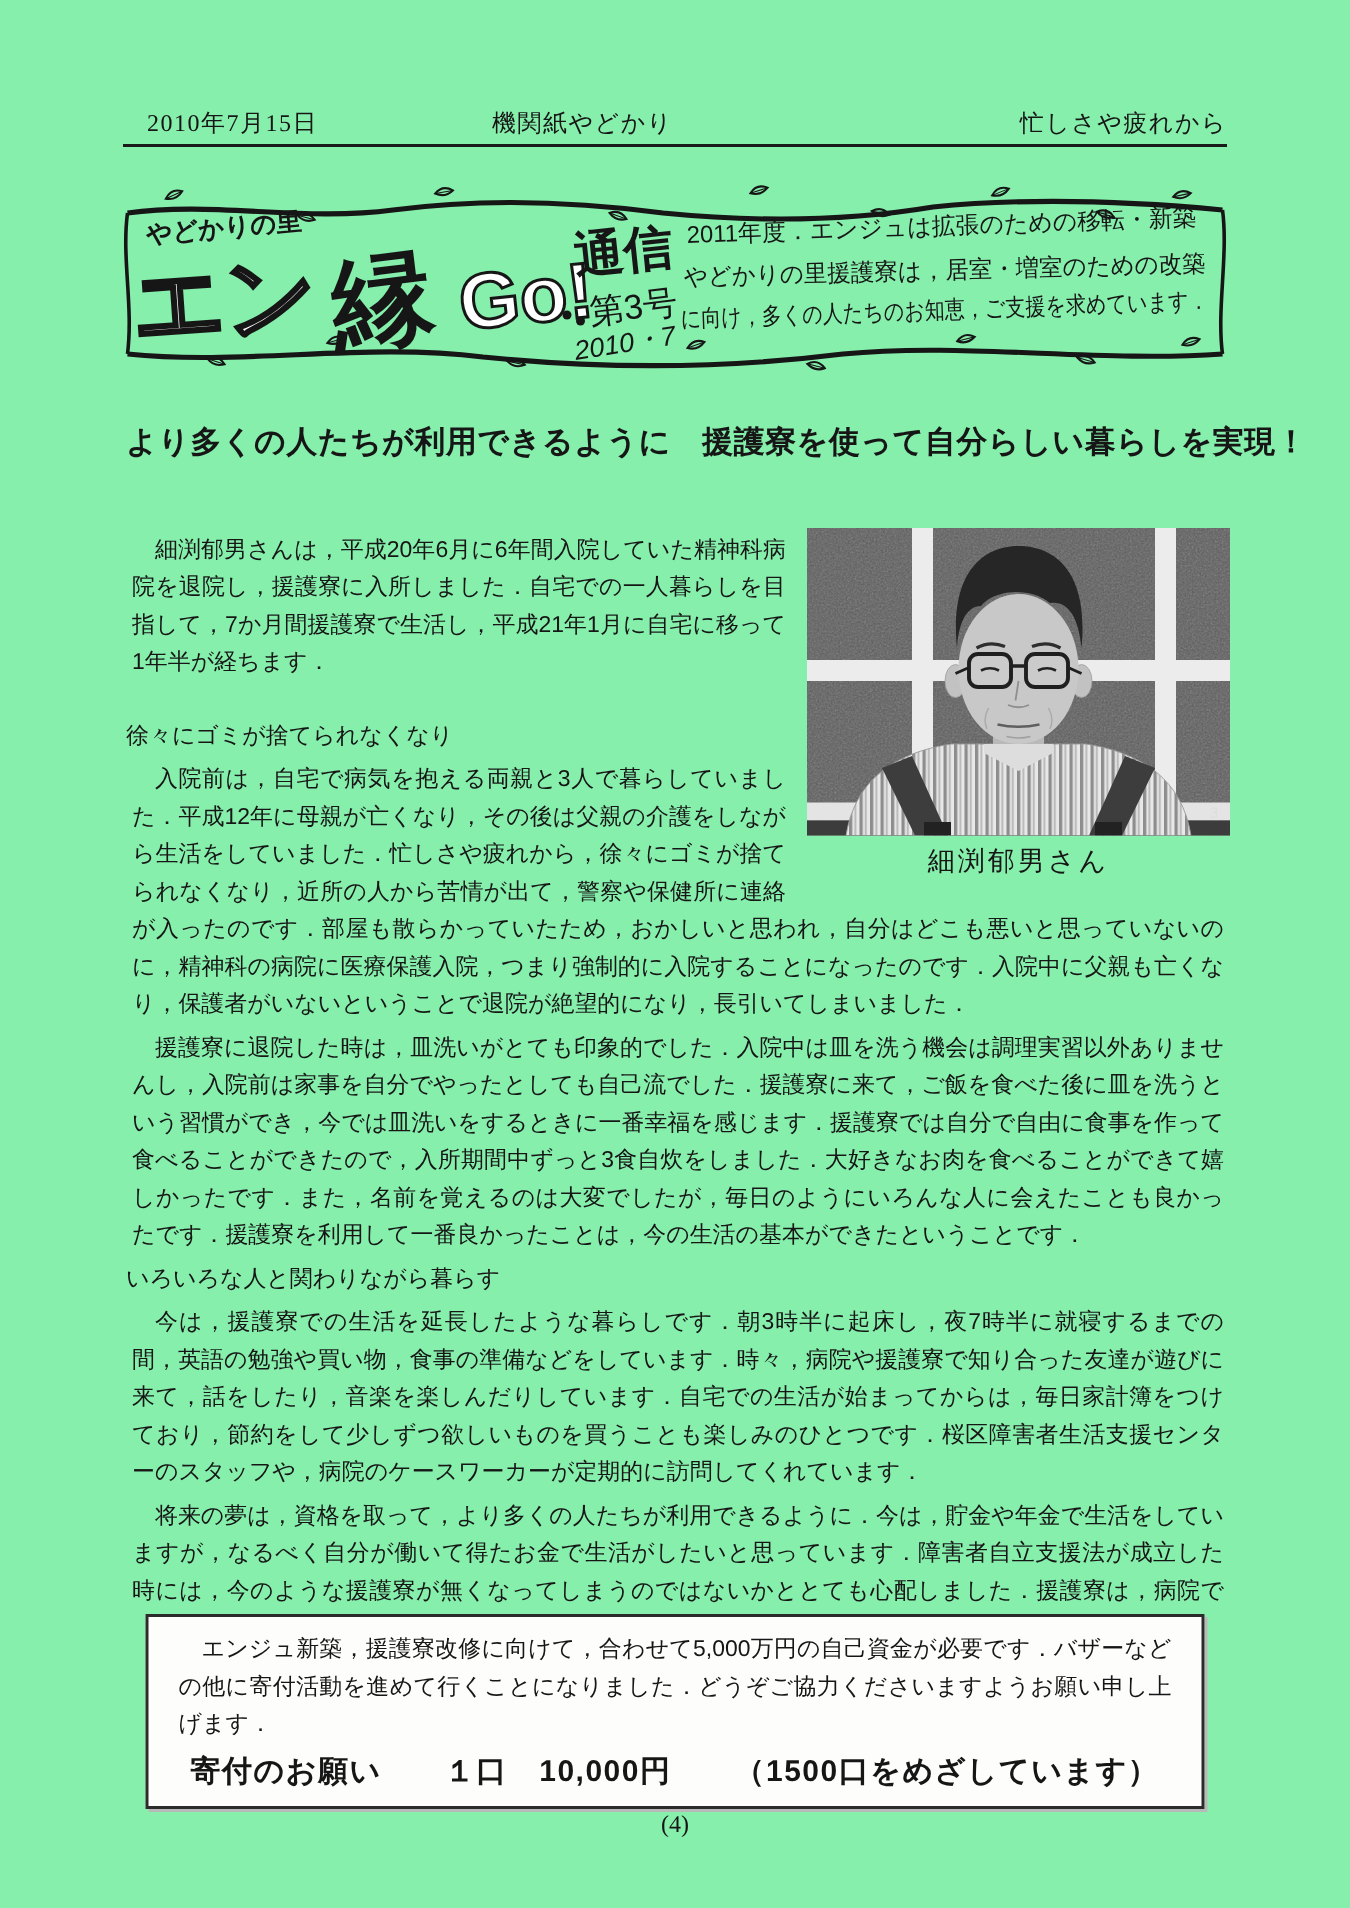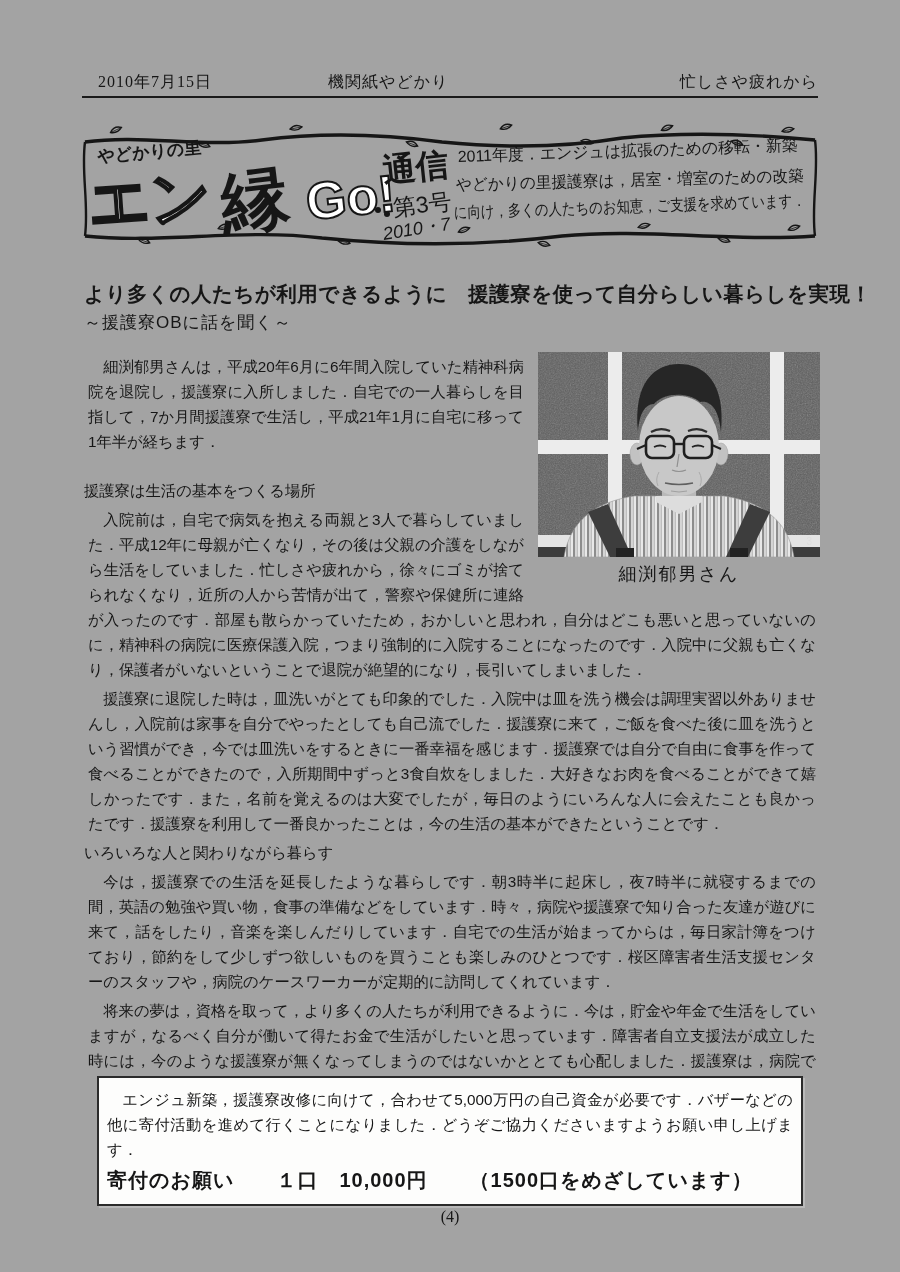--- a/index.html
+++ b/index.html
@@ -1,16 +1,16 @@
 <!DOCTYPE html>
 <html lang="ja"><head>
 <meta charset="utf-8">
 <style>
   html,body{margin:0;padding:0;background:#ffffff;}
-  .page{position:relative;width:900px;height:1272px;background:#a3a3a3;margin:0 auto;
+  .page{position:relative;width:900px;height:1272px;background:#86efac;margin:0 auto;
         font-family:"Liberation Sans","DejaVu Sans",sans-serif;color:#161616;overflow:hidden;}
 
   
   .hdr{position:absolute;left:82px;top:72px;width:736px;display:flex;align-items:baseline;
        font-family:"Liberation Serif","DejaVu Serif",serif;font-size:16px;letter-spacing:1px;}
   .hdr .h-date{margin-left:16px;width:230px;}
   .hdr .h-center{flex:1;}
   .hdr .h-right{width:230px;text-align:right;}
   .rule{position:absolute;left:82px;top:96px;width:736px;height:2px;background:#1a1a1a;}
 
@@ -30,23 +30,23 @@
   .article .subhead{margin:0;text-indent:0;}
   .gap-before{margin-top:24px !important;}
 
   
   .photo-fig{float:right;width:282px;margin:2px 0 8px 14px;}
   .photo-frame{width:282px;height:205px;background:#606060;}
   .caption{text-align:center;font-size:18px;letter-spacing:2px;margin-top:7px;line-height:20px;}
 
   
   .dbox{position:absolute;left:97px;top:1076px;width:706px;box-sizing:border-box;
-        border:2px solid #2b2b2b;box-shadow:2px 2px 0 #b9b9b9;padding:9px 8px 10px;background:#fdfdfc;}
+        border:2px solid #2b2b2b;box-shadow:2px 2px 0 #b9b9b9;padding:9px 20px 10px;background:#fdfdfc;}
   .dbox .d-body{font-size:15.3px;line-height:25px;text-indent:1em;text-align:justify;margin:0;}
-  .dbox .d-appeal{text-align:left;font-size:20px;font-weight:bold;letter-spacing:1px;margin-top:5px;}
+  .dbox .d-appeal{text-align:center;font-size:20px;font-weight:bold;letter-spacing:1px;margin-top:5px;}
   .dbox .d-contact{text-align:center;font-size:16px;margin-top:7px;letter-spacing:.5px;}
 
   .pagenum{position:absolute;left:0;top:1208px;width:100%;text-align:center;
            font-family:"Liberation Serif","DejaVu Serif",serif;font-size:16px;}
 </style>
 </head>
 <body>
 
 <div class="page">
 
@@ -99,21 +99,20 @@
       <text x="312" y="98" font-size="23" fill="#161616" transform="rotate(-7 312 98)">第3号</text>
       <text x="302" y="122" font-size="18" font-style="italic" fill="#161616" transform="rotate(-9 302 122)">2010・7</text>
 
       <text x="376" y="44" font-size="16" fill="#161616" textLength="340" lengthAdjust="spacingAndGlyphs" transform="rotate(-2 376 44)">2011年度．エンジュは拡張のための移転・新築</text>
       <text x="374" y="72" font-size="16" fill="#161616" textLength="348" lengthAdjust="spacingAndGlyphs" transform="rotate(-1.5 374 72)">やどかりの里援護寮は，居室・増室のための改築</text>
       <text x="372" y="100" font-size="16" fill="#161616" textLength="352" lengthAdjust="spacingAndGlyphs" transform="rotate(-2 372 100)">に向け，多くの人たちのお知恵，ご支援を求めています．</text>
     </svg>
   </div>
 
   <div class="headline">より多くの人たちが利用できるように　援護寮を使って自分らしい暮らしを実現！</div>
-  <div class="subheadline">～援護寮OBに話を聞く～</div>
 
   <div class="article">
     <div class="photo-fig">
       <div class="photo-frame">
         <svg width="282" height="205" viewBox="0 0 282 205">
           <defs>
             <pattern id="stripes" width="7" height="8" patternUnits="userSpaceOnUse">
               <rect width="7" height="8" fill="#e8e8e8"></rect>
               <rect x="0" width="2.2" height="8" fill="#8d8d8d"></rect>
               <rect x="3.6" width="1.2" height="8" fill="#b4b4b4"></rect>
@@ -157,21 +156,21 @@
             <path d="M133,139 Q141,141 149,139" fill="none" stroke="#a0a0a0" stroke-width="1"></path>
             <path d="M121,120 Q117,127 120,134 M161,120 Q165,127 162,134" fill="none" stroke="#ababab" stroke-width="1"></path>
           </g>
           <text x="274" y="193" font-size="10" fill="#dddddd" text-anchor="end">3</text>
         </svg>
       </div>
       <div class="caption">細渕郁男さん</div>
     </div>
 
     <p>細渕郁男さんは，平成20年6月に6年間入院していた精神科病院を退院し，援護寮に入所しました．自宅での一人暮らしを目指して，7か月間援護寮で生活し，平成21年1月に自宅に移って1年半が経ちます．</p>
-    <p class="subhead gap-before">援護寮は生活の基本をつくる場所</p>
+    <p class="subhead gap-before">徐々にゴミが捨てられなくなり</p>
     <p>入院前は，自宅で病気を抱える両親と3人で暮らしていました．平成12年に母親が亡くなり，その後は父親の介護をしながら生活をしていました．忙しさや疲れから，徐々にゴミが捨てられなくなり，近所の人から苦情が出て，警察や保健所に連絡が入ったのです．部屋も散らかっていたため，おかしいと思われ，自分はどこも悪いと思っていないのに，精神科の病院に医療保護入院，つまり強制的に入院することになったのです．入院中に父親も亡くなり，保護者がいないということで退院が絶望的になり，長引いてしまいました．</p>
     <p>援護寮に退院した時は，皿洗いがとても印象的でした．入院中は皿を洗う機会は調理実習以外ありませんし，入院前は家事を自分でやったとしても自己流でした．援護寮に来て，ご飯を食べた後に皿を洗うという習慣ができ，今では皿洗いをするときに一番幸福を感じます．援護寮では自分で自由に食事を作って食べることができたので，入所期間中ずっと3食自炊をしました．大好きなお肉を食べることができて嬉しかったです．また，名前を覚えるのは大変でしたが，毎日のようにいろんな人に会えたことも良かったです．援護寮を利用して一番良かったことは，今の生活の基本ができたということです．</p>
     <p class="subhead">いろいろな人と関わりながら暮らす</p>
     <p>今は，援護寮での生活を延長したような暮らしです．朝3時半に起床し，夜7時半に就寝するまでの間，英語の勉強や買い物，食事の準備などをしています．時々，病院や援護寮で知り合った友達が遊びに来て，話をしたり，音楽を楽しんだりしています．自宅での生活が始まってからは，毎日家計簿をつけており，節約をして少しずつ欲しいものを買うことも楽しみのひとつです．桜区障害者生活支援センターのスタッフや，病院のケースワーカーが定期的に訪問してくれています．</p>
     <p>将来の夢は，資格を取って，より多くの人たちが利用できるように．今は，貯金や年金で生活をしていますが，なるべく自分が働いて得たお金で生活がしたいと思っています．障害者自立支援法が成立した時には，今のような援護寮が無くなってしまうのではないかととても心配しました．援護寮は，病院ではなかった自由な雰囲気が良いと思うので，今のまま続けて欲しいと思います．</p>
 
   </div>
 
   <div class="dbox">
     <p class="d-body">エンジュ新築，援護寮改修に向けて，合わせて5,000万円の自己資金が必要です．バザーなどの他に寄付活動を進めて行くことになりました．どうぞご協力くださいますようお願い申し上げます．</p>

